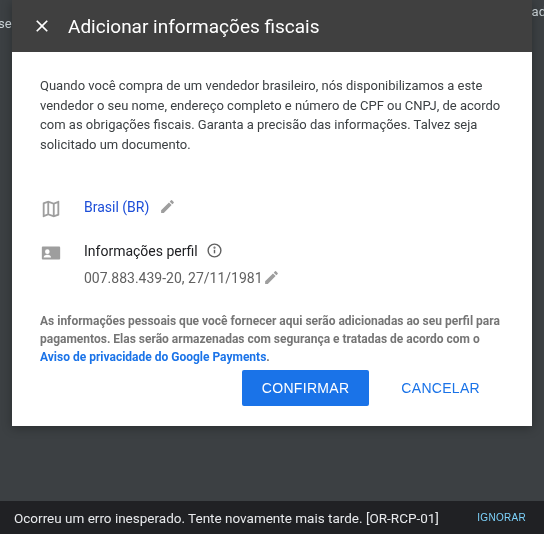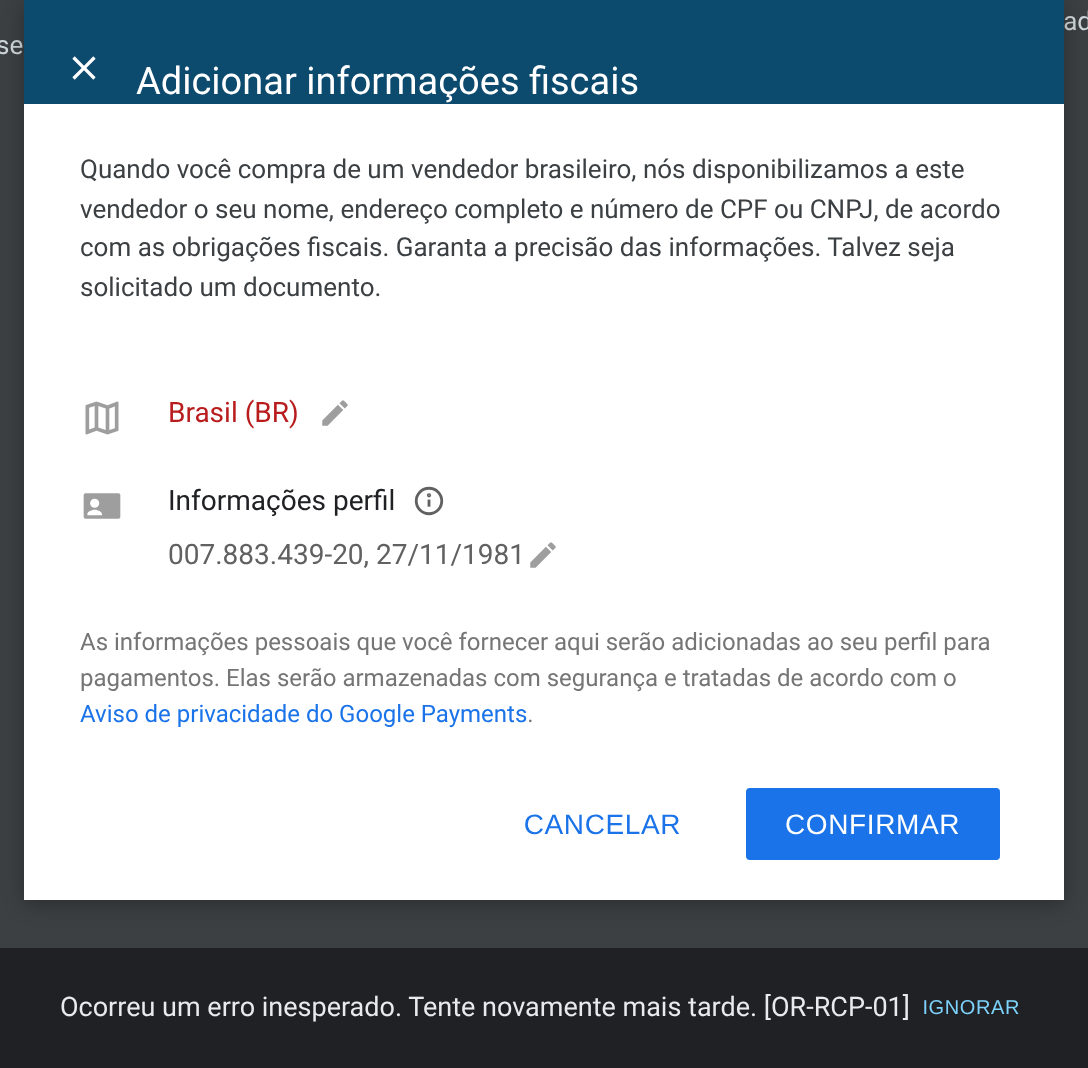--- a/index.html
+++ b/index.html
@@ -15,24 +15,24 @@
     position: absolute;
     top: 0;
     left: 12px;
     right: 12px;
     background: #fff;
     display: flex;
     flex-direction: column;
     box-shadow: 0 2px 10px rgba(0,0,0,0.3);
   }
   .dialog-header {
-    background: #0c4a6e;
+    background: #404040;
     color: #fff;
     display: flex;
-    align-items: flex-end;
+    align-items: center;
     height: 52px;
     padding: 0 12px;
   }
   .close-btn {
     background: none;
     border: none;
     color: #fff;
     width: 36px;
     height: 36px;
     display: flex;
@@ -68,21 +68,21 @@
     margin-top: 0px;
   }
   .field-content {
     flex: 1;
   }
   .field-line {
     display: flex;
     align-items: center;
     gap: 10px;
     font-size: 14px;
-    color: #b91c1c;
+    color: #1d4ed8;
   }
   .field-label-line {
     display: flex;
     align-items: center;
     gap: 8px;
     font-size: 14px;
     color: #202124;
     margin-bottom: 10px;
   }
   .field-value-line {
@@ -98,21 +98,22 @@
   }
   .info-icon {
     color: #616161;
     display: inline-flex;
   }
   .footer-text {
     font-size: 12px;
     line-height: 1.5;
     color: #757575;
     margin-top: 26px;
-    margin-bottom: 28px;
+    margin-bottom: 4px;
+    font-weight: bold;
   }
   .footer-text a {
     color: #1a73e8;
     text-decoration: none;
   }
   .actions {
     display: flex;
     justify-content: flex-end;
     gap: 12px;
     padding-right: 4px;
@@ -137,22 +138,22 @@
   }
   .snackbar {
     position: absolute;
     left: 0;
     right: 0;
     bottom: 0;
     background: #202124;
     color: #e8eaed;
     display: flex;
     align-items: center;
-    height: 60px;
-    padding: 0 30px;
+    height: 33px;
+    padding: 0 14px;
     font-size: 13.5px;
   }
   .snackbar-msg { flex: 1; }
   .snackbar-action {
     background: none;
     border: none;
     color: #7dd3fc;
     font-size: 10px;
     font-weight: 500;
     cursor: pointer;
@@ -244,22 +245,22 @@
           </span>
         </div>
       </div>
     </div>
 
     <p class="footer-text">
       <span>As informações pessoais que você fornecer aqui serão adicionadas ao seu perfil para pagamentos. Elas serão armazenadas com segurança e tratadas de acordo com o </span><a href="#">Aviso de privacidade do Google Payments</a><span>.</span>
     </p>
 
     <div class="actions">
+      <button class="btn btn-primary">CONFIRMAR</button>
       <button class="btn btn-text">CANCELAR</button>
-      <button class="btn btn-primary">CONFIRMAR</button>
     </div>
   </div>
 </div>
 
 <div class="snackbar">
   <span class="snackbar-msg">Ocorreu um erro inesperado. Tente novamente mais tarde. [OR-RCP-01]</span>
   <button class="snackbar-action">IGNORAR</button>
 </div>
 
 </body></html>

